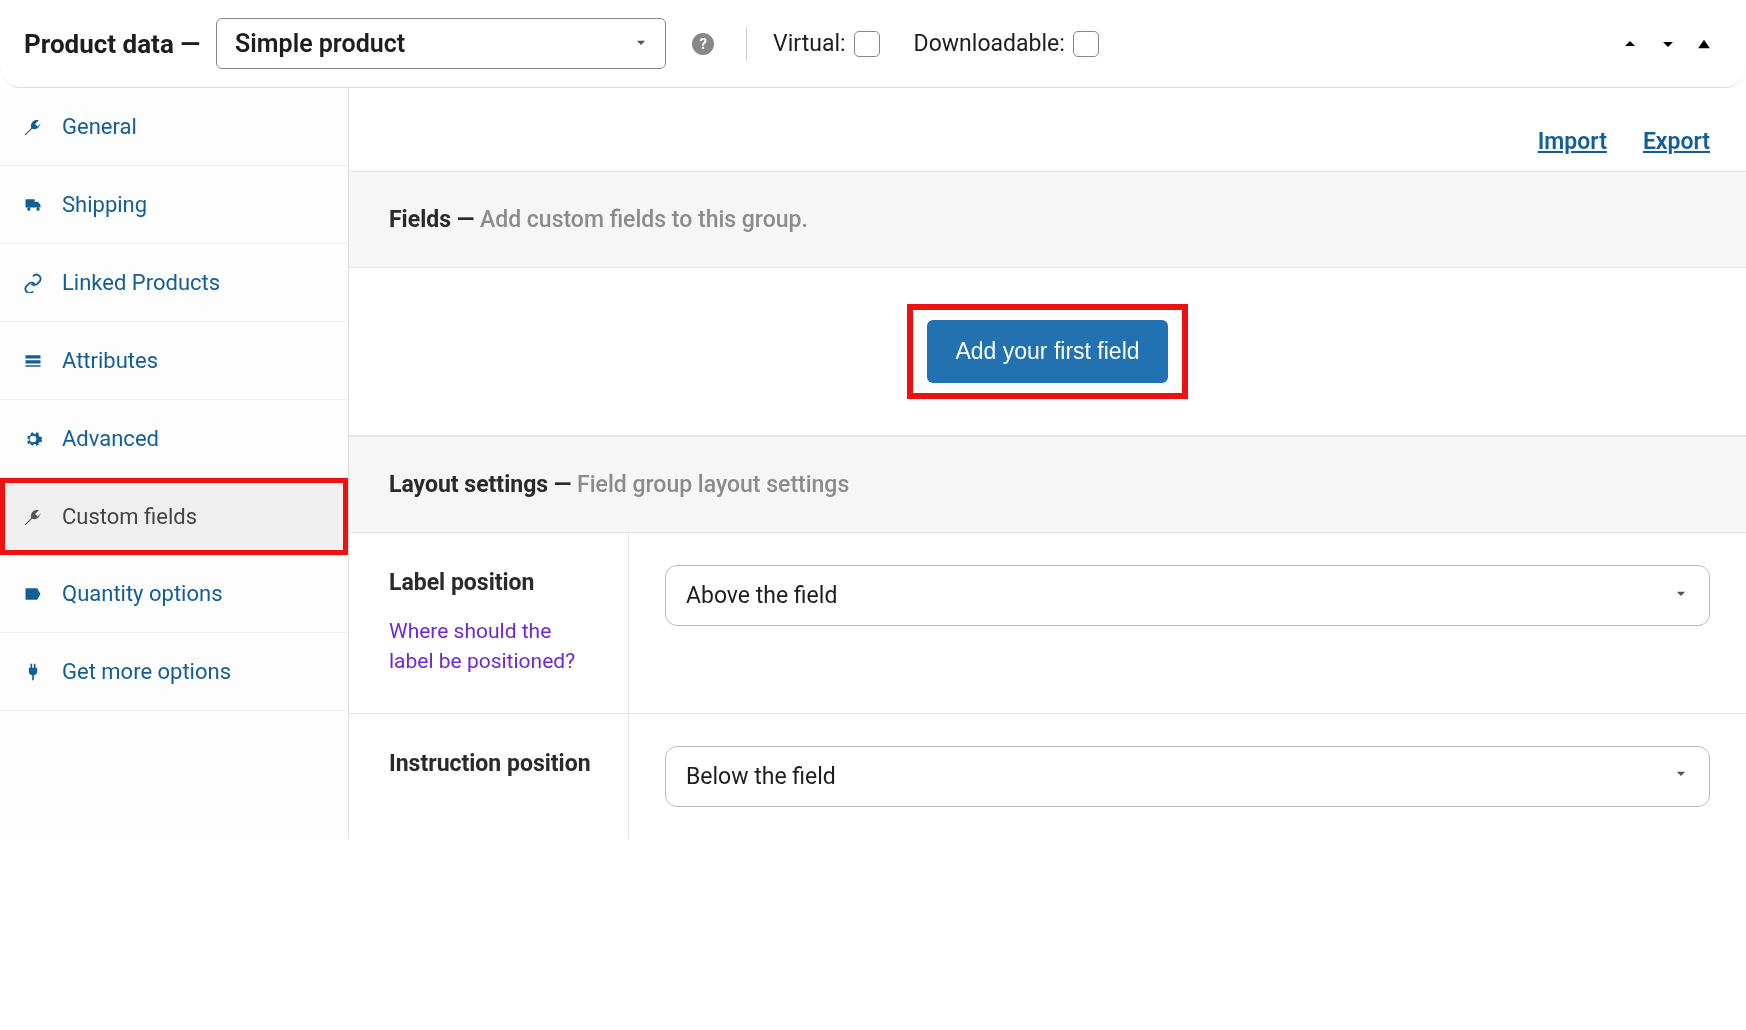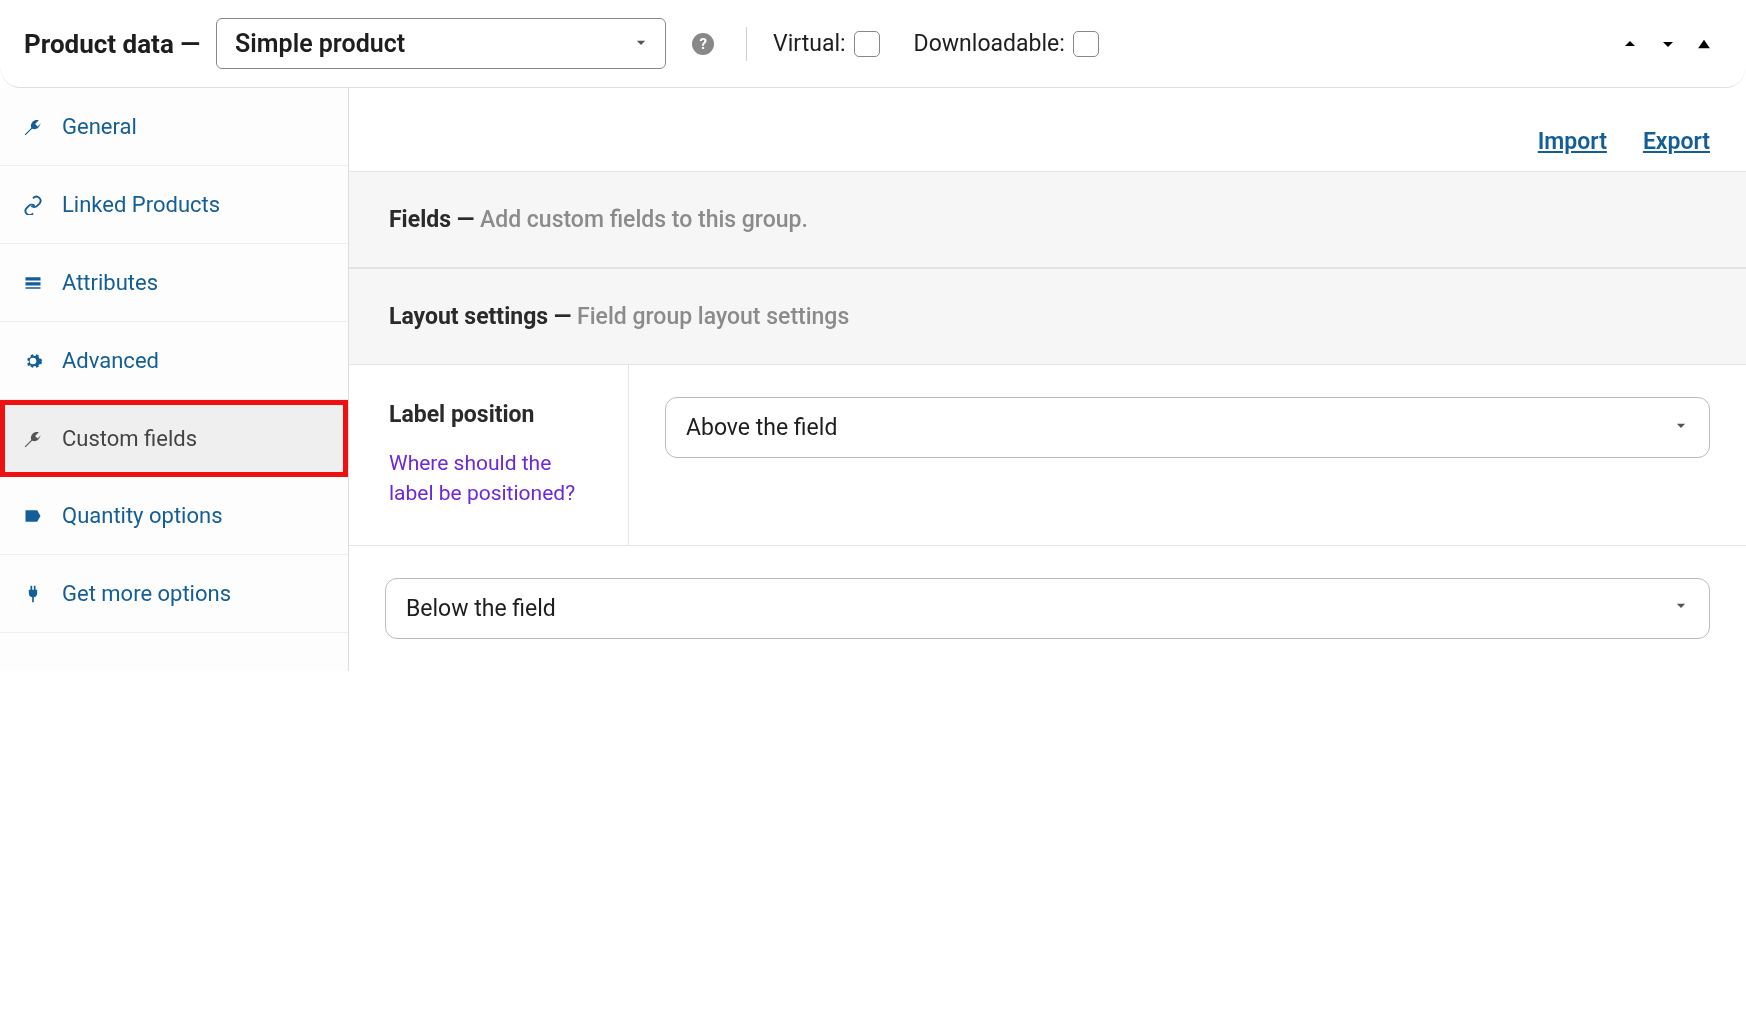--- a/index.html
+++ b/index.html
@@ -282,20 +282,28 @@
     <div class="sidebar-item">
       <span class="icon">
         <svg width="20" height="20" viewBox="0 0 24 24">
             <path d="M22 7l-4.5 4.5-3-3L19 4c-2.5-1-5.5-.4-7.5 1.6-2 2-2.6 5-1.6 7.5L2 21l1 1 7.9-7.9c2.5 1 5.5.4 7.5-1.6C20.4 10.5 21 7.5 22 7z"></path>
           </svg>
       </span>
       <span>General</span>
     </div>
 
 
+    <div class="sidebar-item">
+      <span class="icon">
+        <svg width="20" height="20" viewBox="0 0 24 24">
+            <path d="M3 5h11v10H3V5zm11 3h4l3 4v3h-7V8zM7 19a2 2 0 100-4 2 2 0 000 4zm11 0a2 2 0 100-4 2 2 0 000 4z"></path>
+          </svg>
+      </span>
+      <span>Shipping</span>
+    </div>
 
     <div class="sidebar-item">
       <span class="icon">
         <svg width="20" height="20" viewBox="0 0 24 24">
             <path d="M10 13a5 5 0 007 0l3-3a5 5 0 00-7-7l-1 1m2 9a5 5 0 00-7 0l-3 3a5 5 0 007 7l1-1" fill="none" stroke="#135e96" stroke-width="2.2"></path>
           </svg>
       </span>
       <span>Linked Products</span>
     </div>
 
@@ -352,20 +360,27 @@
       <a>Import</a>
       <a>Export</a>
     </div>
 
     <div class="section-header">
       <span class="strong">Fields</span>
       <span class="dash"> — </span>
       <span class="desc">Add custom fields to this group.</span>
     </div>
 
+    <div class="section-body">
+      <div class="add-field-wrap">
+        <div class="add-field-highlight">
+          <button class="add-field-btn">Add your first field</button>
+        </div>
+      </div>
+    </div>
 
     <div class="section-header">
       <span class="strong">Layout settings</span>
       <span class="dash"> — </span>
       <span class="desc">Field group layout settings</span>
     </div>
 
     <div class="setting-row">
       <div class="setting-label">
         <div class="lbl">Label position</div>
@@ -375,20 +390,23 @@
         <div class="select">
           <span>Above the field</span>
           <span class="chev"><svg width="20" height="20" viewBox="0 0 24 24">
                 <path d="M7 10l5 5 5-5z"></path>
               </svg></span>
         </div>
       </div>
     </div>
 
     <div class="setting-row" style="border-bottom:none;">
+      <div class="setting-label">
+        <div class="lbl">Instruction position</div>
+      </div>
       <div class="setting-control">
         <div class="select">
           <span>Below the field</span>
           <span class="chev"><svg width="20" height="20" viewBox="0 0 24 24">
                 <path d="M7 10l5 5 5-5z"></path>
               </svg></span>
         </div>
       </div>
     </div>
 

